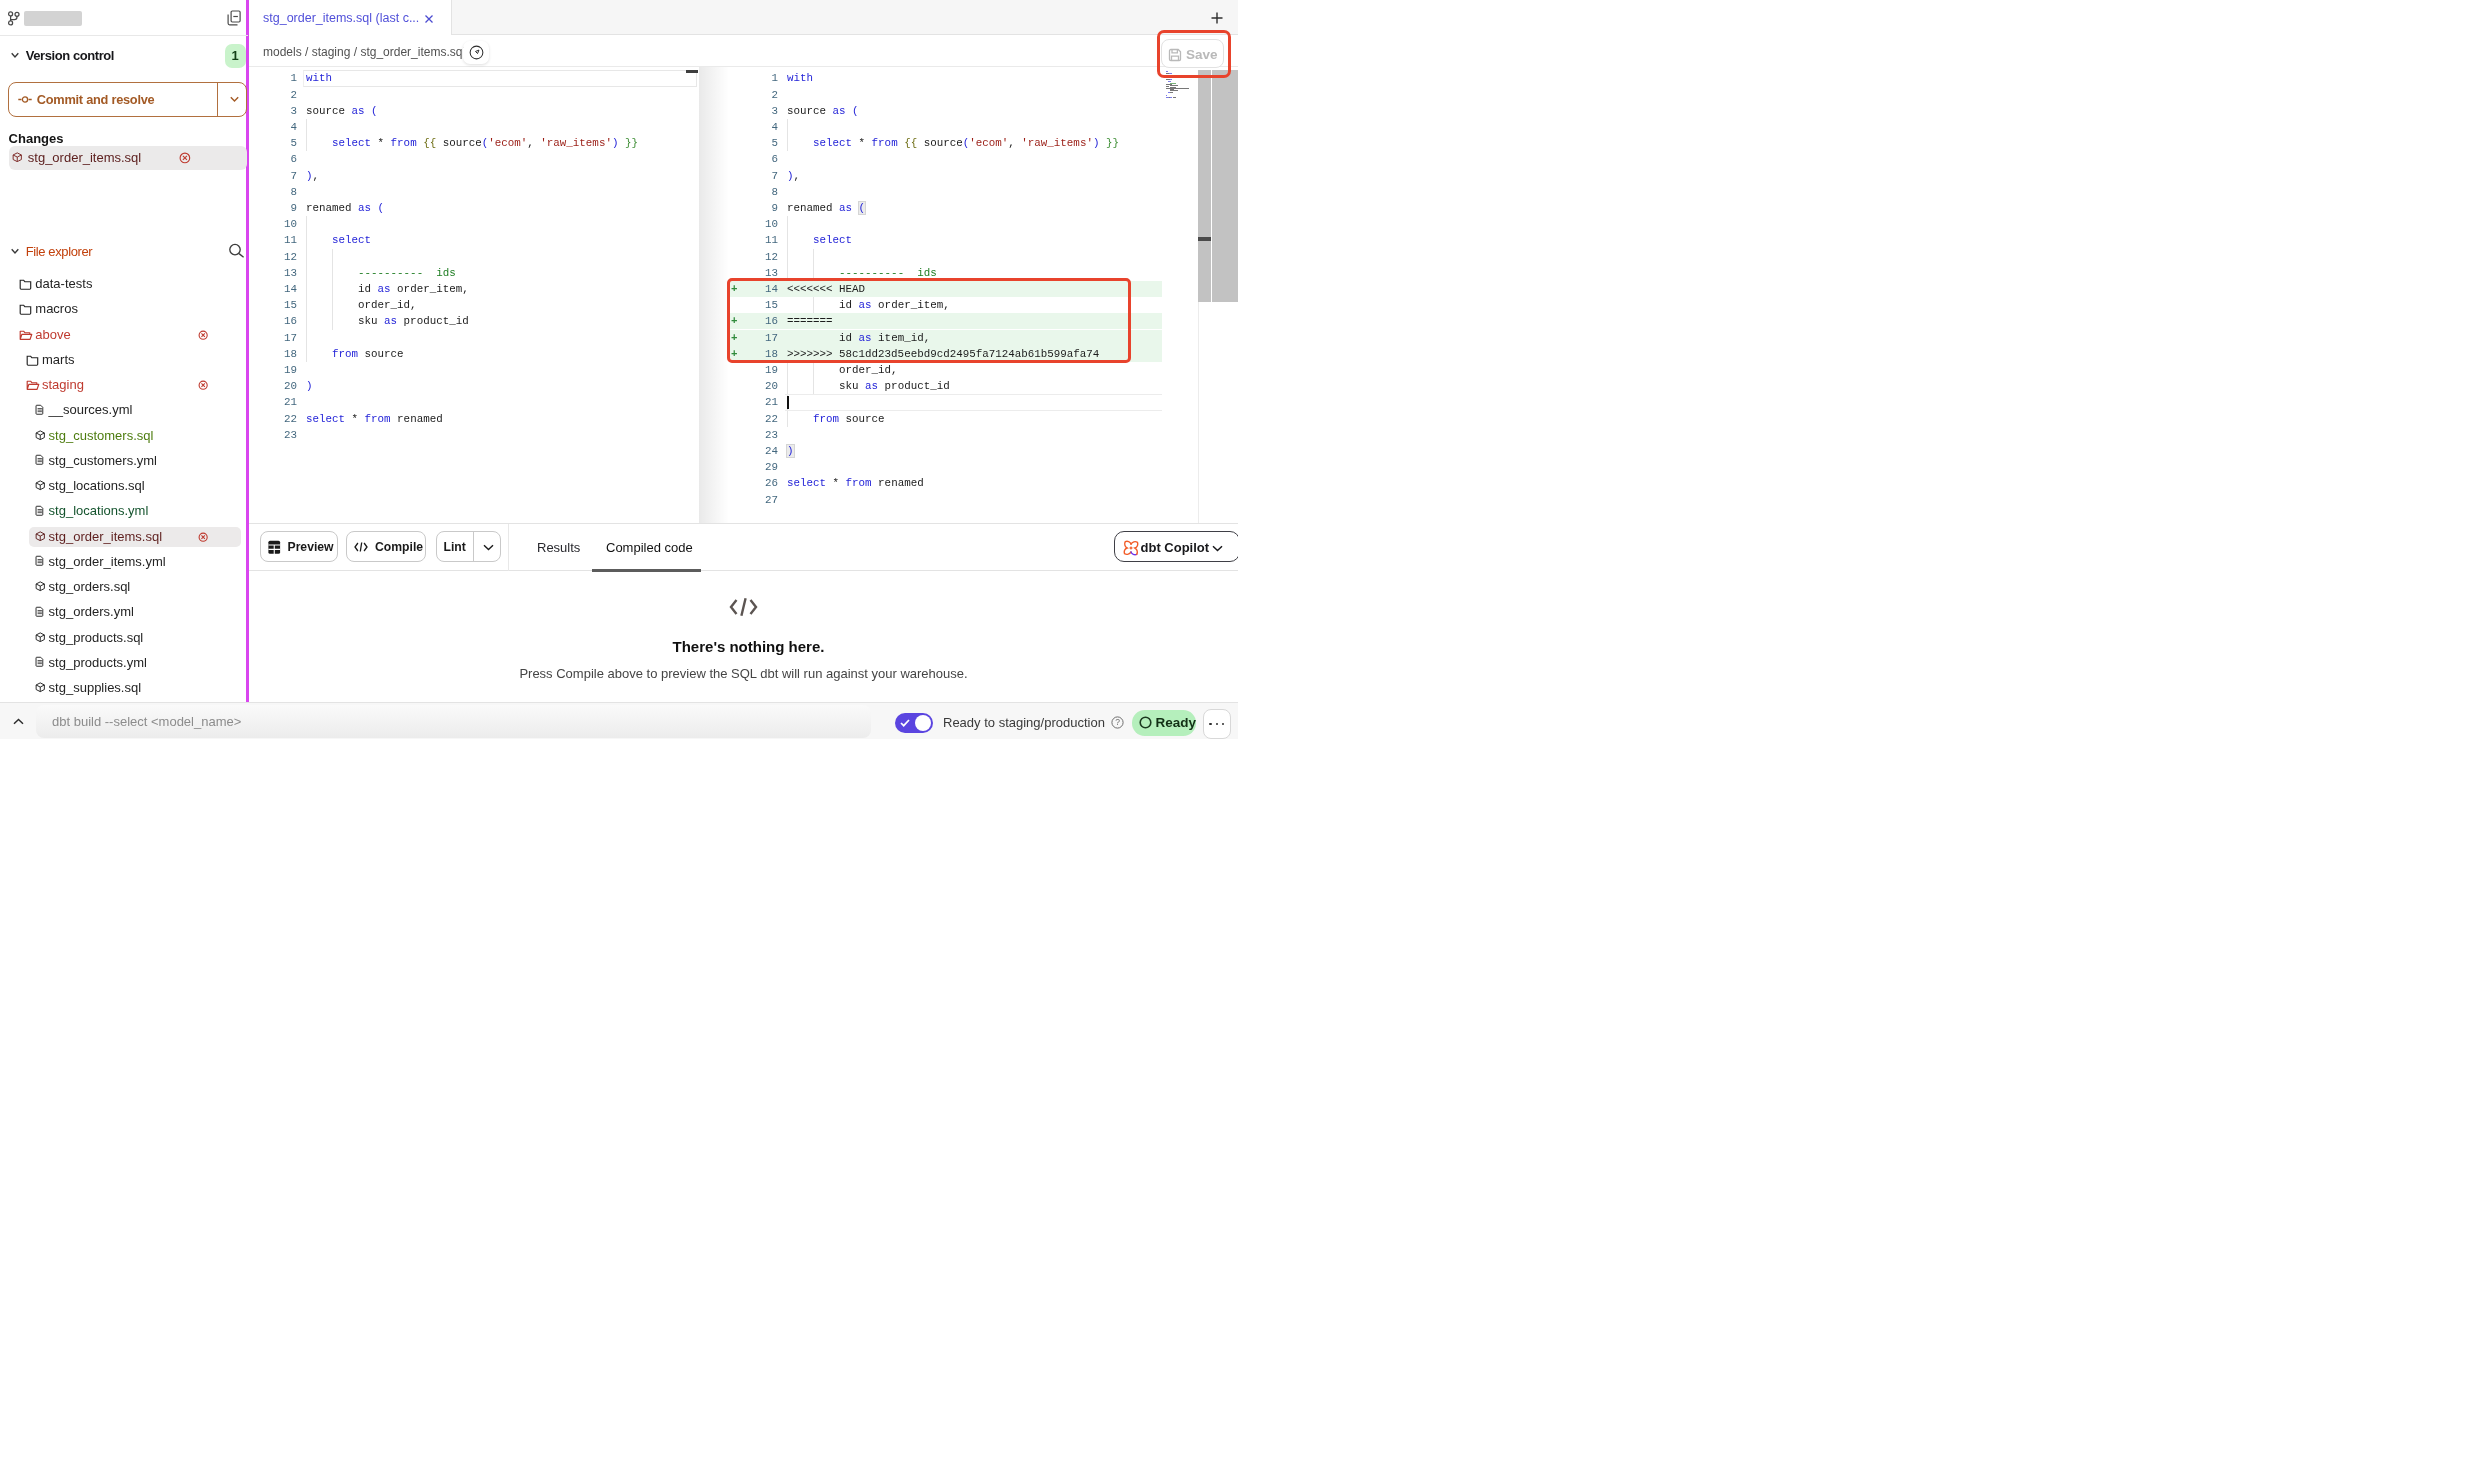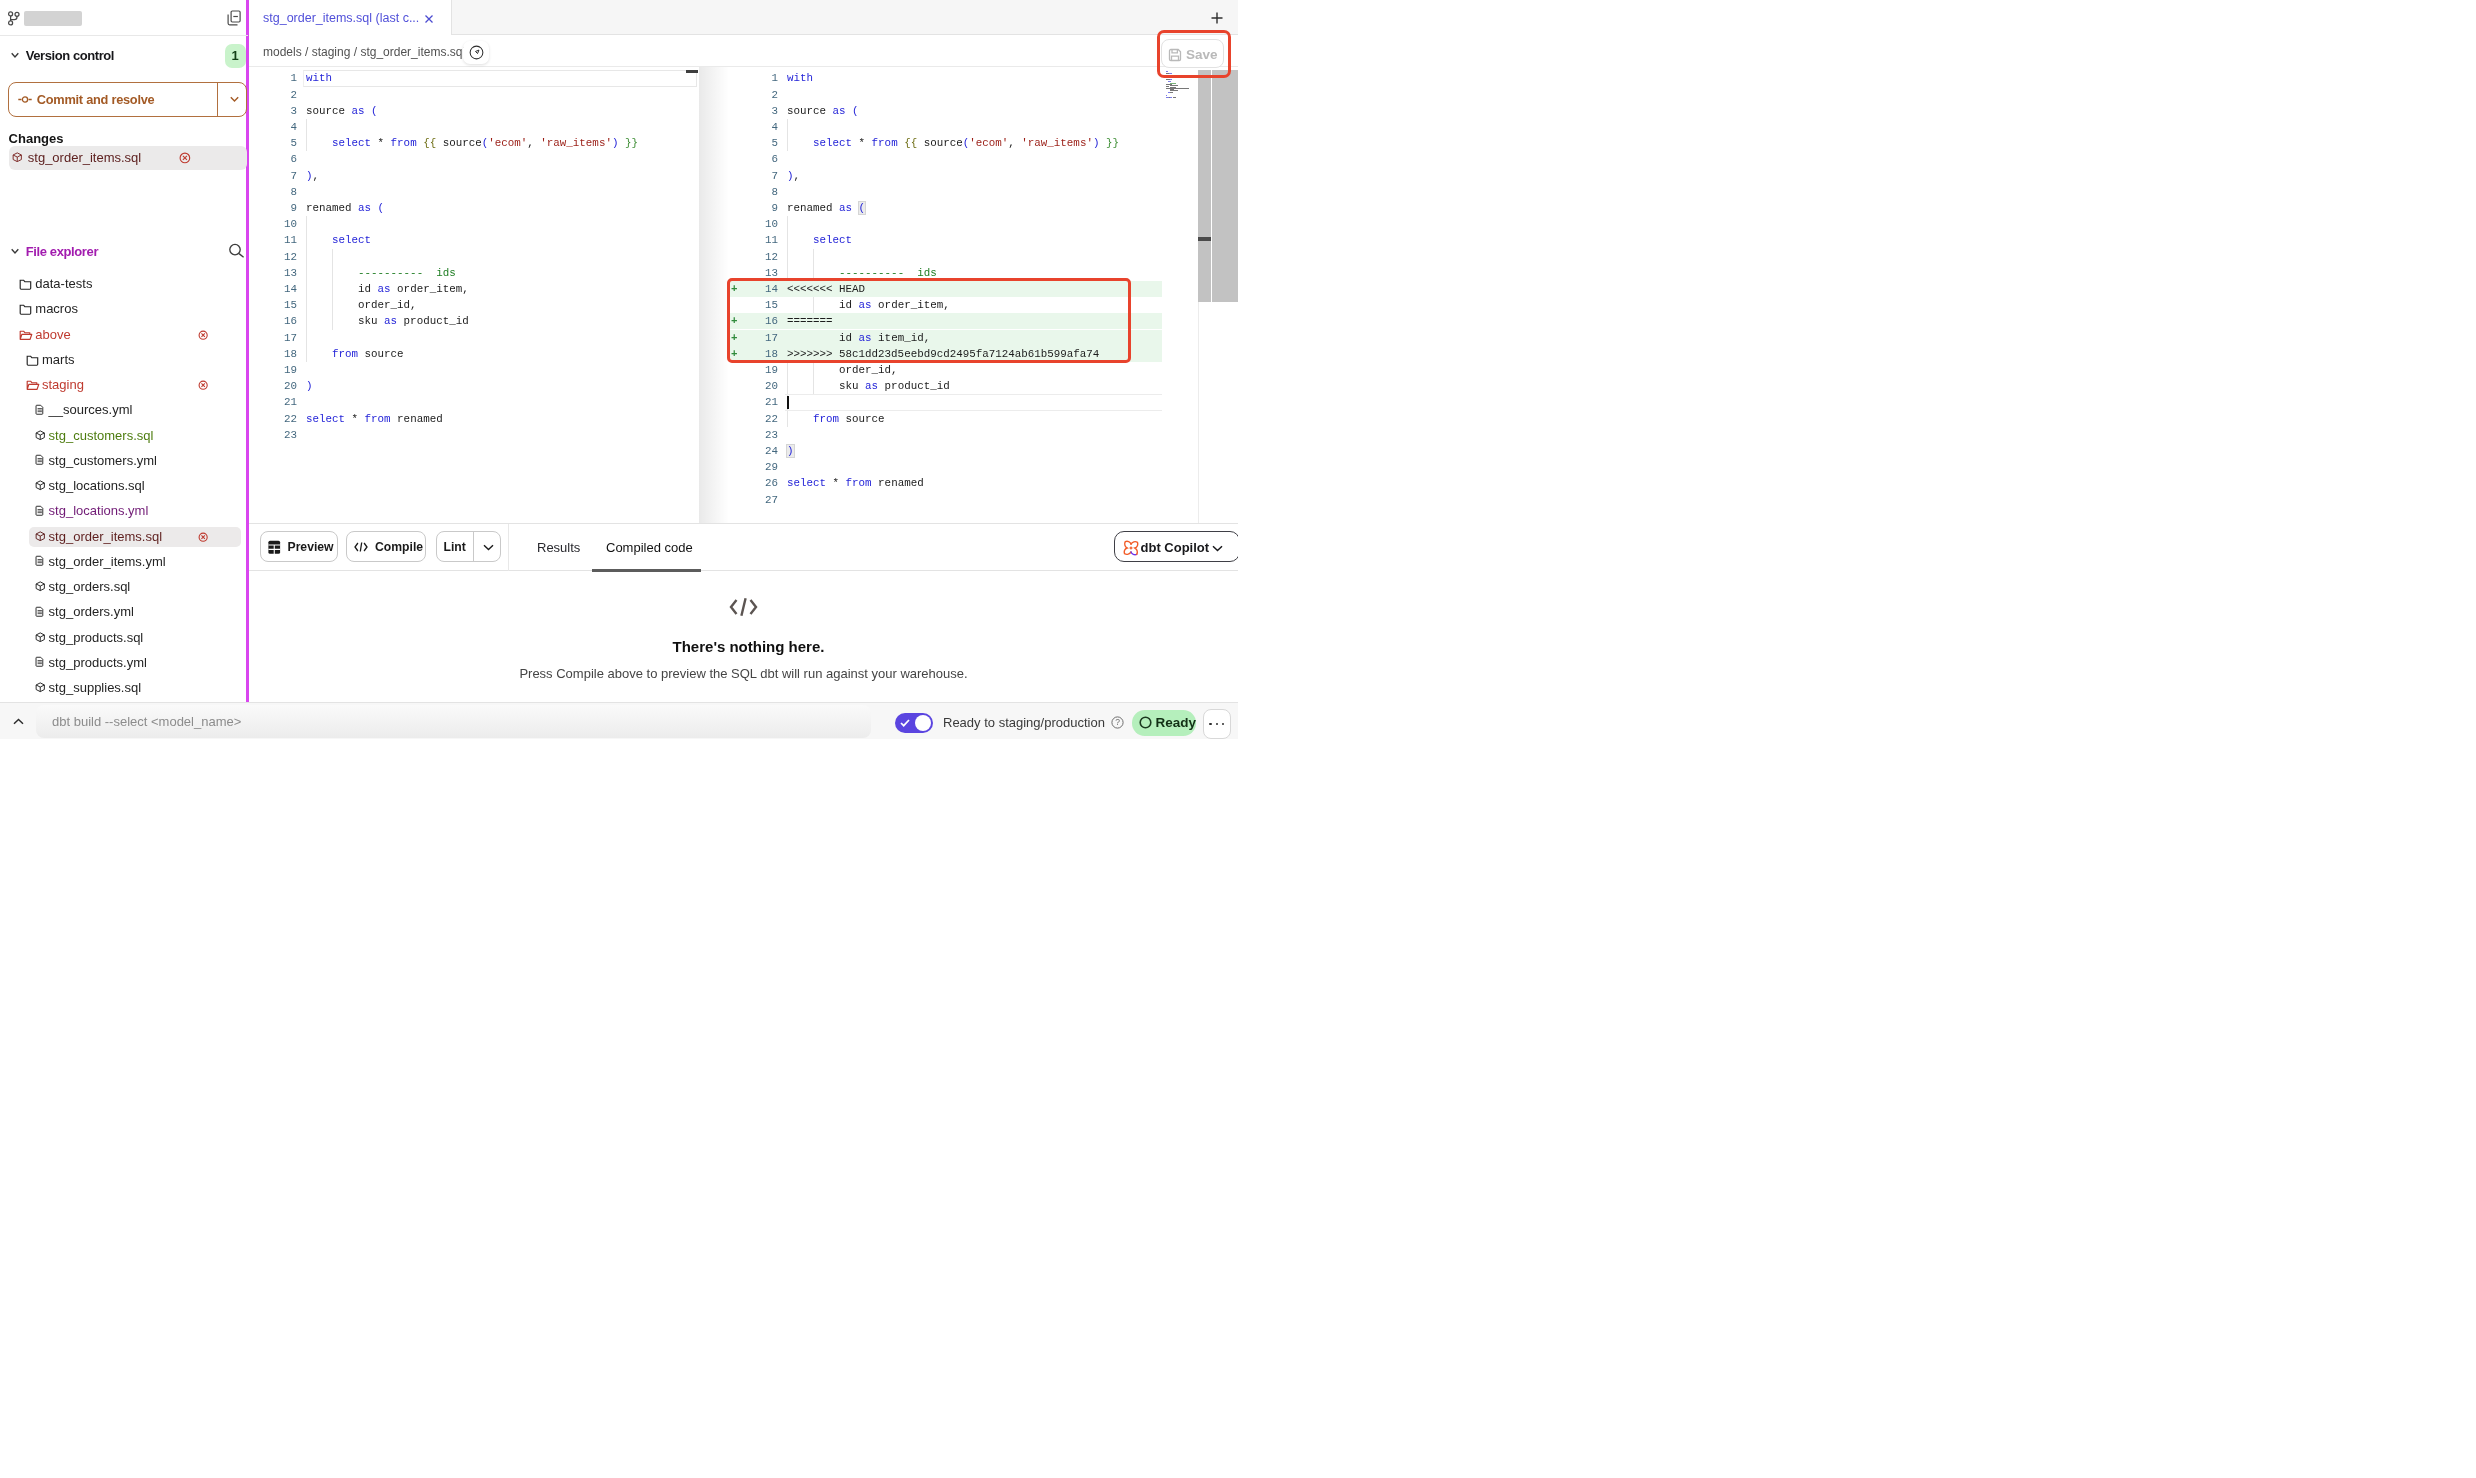--- a/index.html
+++ b/index.html
@@ -50,21 +50,21 @@
     </svg>
   <div class="ab" style="left:27.8px;top:150px;font-size:13px;color:#5e2120">stg_order_items.sql</div>
   <svg class="ab" style="left:179.2px;top:151.8px" width="11.8" height="11.8" viewBox="0 0 11.8 11.8">
       <circle cx="5.9" cy="5.9" r="4.800000000000001" fill="none" stroke="#bf3a2f" stroke-width="1.1"></circle>
       <path d="M3.8840000000000003 3.8840000000000003 l4.032 4.032 M7.916 3.8840000000000003 l-4.032 4.032" stroke="#bf3a2f" stroke-width="1.1"></path>
     </svg>
 
   <svg class="ab" style="left:11.1px;top:248px" width="8" height="7" viewBox="0 0 8 7">
       <path d="M0.7 1.3l3.3 3.6 3.3-3.6" fill="none" stroke="#3a3a3a" stroke-width="1.4"></path>
     </svg>
-  <div class="ab" style="left:25.7px;top:243.6px;font-size:13px;font-weight:700;color:#a21caf;letter-spacing:-0.38px">File explorer</div>
+  <div class="ab" style="left:25.7px;top:243.6px;font-size:13px;font-weight:400;color:#c2410c;letter-spacing:-0.38px">File explorer</div>
   <svg class="ab" style="left:228.2px;top:243px" width="17" height="15" viewBox="0 0 17 15">
       <circle cx="7" cy="6.6" r="5.2" fill="none" stroke="#3c3c3c" stroke-width="1.35"></circle>
       <path d="M11 10.6l4.6 3.6" stroke="#3c3c3c" stroke-width="1.35"></path>
     </svg>
   <svg class="ab" style="left:19.2px;top:278.2px" width="13" height="12" viewBox="0 0 13 12">
       <path d="M1.2 2.2h3.4l1.2 1.5h5.9v6.6a0.9 0.9 0 0 1-0.9 0.9H2.1a0.9 0.9 0 0 1-0.9-0.9z" fill="none" stroke="#242424" stroke-width="1.15"></path>
     </svg>
     <div style="position:absolute;left:35.3px;top:276.0px;font-size:13px;color:#242424">data-tests</div>
     <svg class="ab" style="left:19.2px;top:303.45px" width="13" height="12" viewBox="0 0 13 12">
       <path d="M1.2 2.2h3.4l1.2 1.5h5.9v6.6a0.9 0.9 0 0 1-0.9 0.9H2.1a0.9 0.9 0 0 1-0.9-0.9z" fill="none" stroke="#242424" stroke-width="1.15"></path>
@@ -105,21 +105,21 @@
     </svg>
     <div style="position:absolute;left:48.6px;top:452.8px;font-size:13px;color:#242424">stg_customers.yml</div>
     <svg class="ab" style="left:35.1px;top:480.0px" width="10.5" height="10.5" viewBox="0 0 12 12">
       <path d="M6 1 L10.7 3.4 V8.6 L6 11 L1.3 8.6 V3.4 Z M1.3 3.4 L6 5.8 L10.7 3.4 M6 5.8 V11" fill="none" stroke="#242424" stroke-width="1.1" stroke-linejoin="round"></path>
     </svg>
     <div style="position:absolute;left:48.6px;top:478.0px;font-size:13px;color:#242424">stg_locations.sql</div>
     <svg class="ab" style="left:35.1px;top:504.95px" width="9.5" height="11.5" viewBox="0 0 11 12">
       <path d="M2 0.8h4.6L9 3.2v7.2a0.8 0.8 0 0 1-0.8 0.8H2a0.8 0.8 0 0 1-0.8-0.8V1.6A0.8 0.8 0 0 1 2 0.8z" fill="none" stroke="#242424" stroke-width="1.1"></path>
       <path d="M3 4.6h5M3 6.4h5M3 8.2h5" stroke="#242424" stroke-width="0.9"></path>
     </svg>
-    <div style="position:absolute;left:48.6px;top:503.2px;font-size:13px;color:#701a75">stg_locations.yml</div>
+    <div style="position:absolute;left:48.6px;top:503.2px;font-size:13px;color:#14532d">stg_locations.yml</div>
     <div style="position:absolute;left:29.3px;top:526.7px;width:211.5px;height:20px;background:#eceaea;border-radius:5px"></div>
     <svg class="ab" style="left:35.1px;top:530.5px" width="10.5" height="10.5" viewBox="0 0 12 12">
       <path d="M6 1 L10.7 3.4 V8.6 L6 11 L1.3 8.6 V3.4 Z M1.3 3.4 L6 5.8 L10.7 3.4 M6 5.8 V11" fill="none" stroke="#5e1f1e" stroke-width="1.1" stroke-linejoin="round"></path>
     </svg>
     <div style="position:absolute;left:48.6px;top:528.5px;font-size:13px;color:#5e1f1e">stg_order_items.sql</div>
     <svg class="ab" style="left:197.5px;top:531.5px" width="10.3" height="10.3" viewBox="0 0 10.3 10.3">
       <circle cx="5.15" cy="5.15" r="4.050000000000001" fill="none" stroke="#bf3a2f" stroke-width="1.1"></circle>
       <path d="M3.449 3.449 l3.4020000000000006 3.4020000000000006 M6.851000000000001 3.449 l-3.4020000000000006 3.4020000000000006" stroke="#bf3a2f" stroke-width="1.1"></path>
     </svg>
     <svg class="ab" style="left:35.1px;top:555.45px" width="9.5" height="11.5" viewBox="0 0 11 12">

